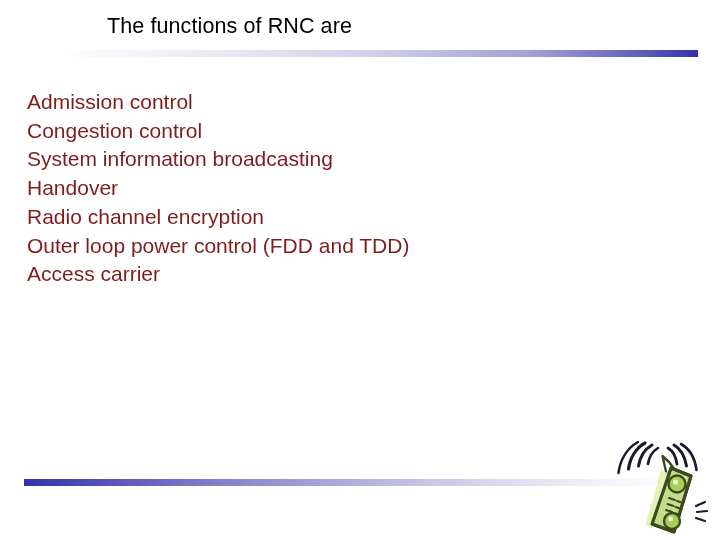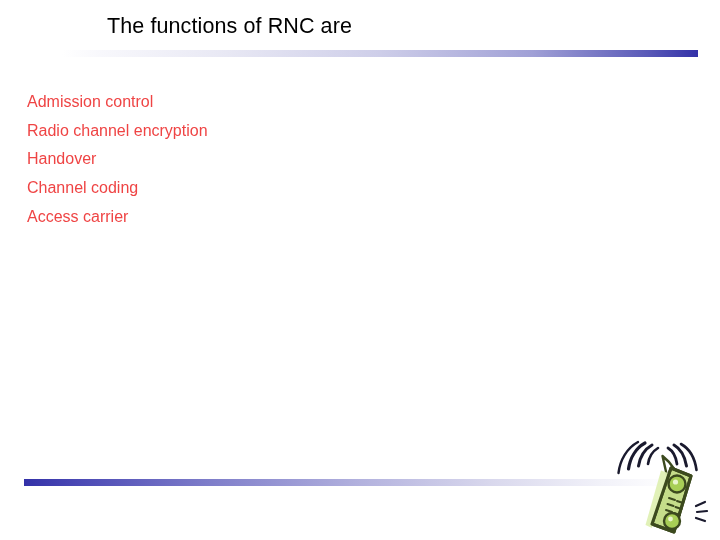--- a/index.html
+++ b/index.html
@@ -76,23 +76,23 @@
   #body-list {
     position: absolute;
     left: 27px;
     top: 88px;
     width: 600px;
     margin: 0;
     padding: 0;
     list-style: none;
   }
   #body-list li {
-    font-size: 16px;
+    font-size: 21px;
     line-height: 28.7px;
-    color: #ef4444;
+    color: #7f1d1d;
     white-space: nowrap;
   }
 
   
   #phone-graphic {
     position: absolute;
     left: 612px;
     top: 432px;
     width: 108px;
     height: 108px;
@@ -108,23 +108,25 @@
 <body>
 
 <div id="slide">
 
   <div id="slide-title">The functions of RNC are</div>
 
   <div id="title-rule"></div>
 
   <ul id="body-list">
     <li>Admission control</li>
+    <li>Congestion control</li>
+    <li>System information broadcasting</li>
+    <li>Handover</li>
     <li>Radio channel encryption</li>
-    <li>Handover</li>
-    <li>Channel coding</li>
+    <li>Outer loop power control (FDD and TDD)</li>
     <li>Access carrier</li>
   </ul>
 
   <div id="footer-rule"></div>
 
   <div id="phone-graphic">
     <svg viewBox="0 0 108 108" xmlns="http://www.w3.org/2000/svg">
       <g fill="none" stroke="#1a1a2e" stroke-linecap="round">
         <path d="M46,16 C41,19 37,25 36,32" stroke-width="2.6"></path>
         <path d="M40,13 C33,17 28,25 26.5,34" stroke-width="3"></path>

